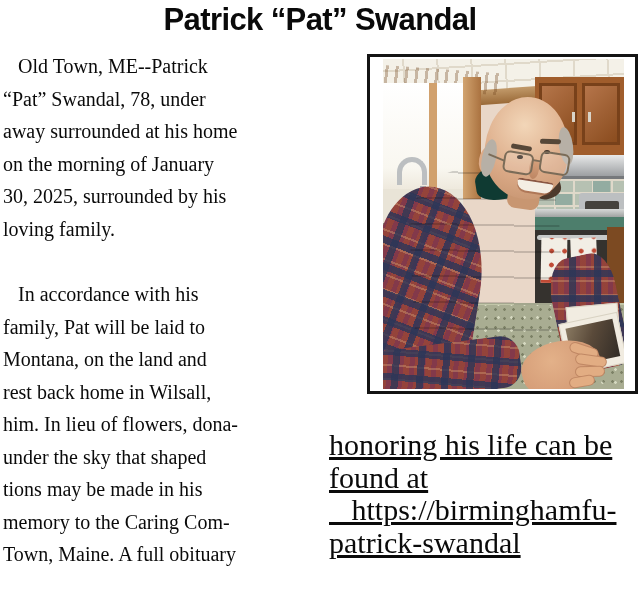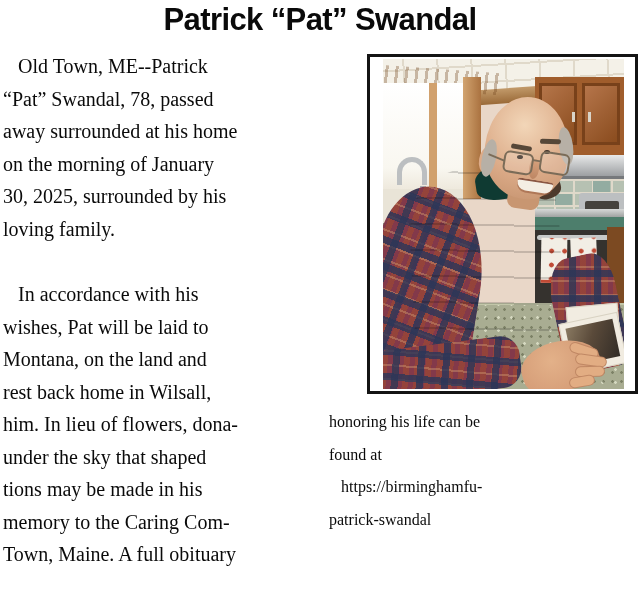--- a/index.html
+++ b/index.html
@@ -11,21 +11,21 @@
   }
   
   .title{
     position:absolute;left:0;top:0;width:640px;height:40px;
     margin:0;text-align:center;
     font-family:"Liberation Sans", sans-serif;
     font-weight:bold;font-size:31px;line-height:40px;letter-spacing:-0.6px;
   }
   
   .col-left{position:absolute;left:3px;top:50px;width:362px;font-size:20px;}
-  .col-right{position:absolute;left:329px;top:406px;width:311px;font-size:16px;}
+  .col-right{position:absolute;left:329px;top:429px;width:311px;font-size:30px;text-decoration:underline;}
   .para{margin:0;}
   .para.second{margin-top:33px;}
   .tline{height:32.5px;line-height:32.5px;white-space:pre;}
   
   .photo-frame{
     position:absolute;left:367px;top:54px;width:271px;height:340px;
     border:3px solid var(--frame,#141414);background:#ffffff;box-sizing:border-box;
   }
   .photo{
     position:absolute;left:13px;top:2px;width:241px;height:330px;
@@ -179,29 +179,29 @@
   .finger.f4{left:186px;top:317px;width:26px;transform:rotate(-10deg);}
 </style>
 </head>
 <body style="--frame: #141414; --wall: #e9d7c8; --ceiling: #f4f1e8; --grout: #e0d9ca; --beam: #c29a6a; --wood-trim: #aa7240; --window: #f9f7f0; --cabinet: #a05d2c; --cabinet-dark: #78411a; --hood: #e8e9e9; --steel: #bcbfc1; --tile: #b6c1b2; --tile-accent: #93aca1; --stove-dark: #35322e; --stove-green: #4d7e6c; --towel: #f2eee5; --towel-dot: #c04a35; --vest: #1e5b4e; --vest-light: #2f7163; --vest-dark: #11392f; --plaid-base: #83394a; --skin: #dcab88; --skin-light: #f2d6b8; --skin-shadow: #c2906c; --hair: #b7b0a6; --hand: #d49b76; --table: #a9ad92; --photo-paper: #f1ece1; --photo-image: #5a4a3a; --lens: #7b6c58; --teeth: #f4eee3;">
 
 <h1 class="title">Patrick “Pat” Swandal</h1>
 
 <div class="col-left">
   <div class="para first">
       <div class="tline">&nbsp;&nbsp;&nbsp;Old Town, ME--Patrick</div>
-      <div class="tline">“Pat” Swandal, 78, passed</div>
+      <div class="tline">“Pat” Swandal, 78, under</div>
       <div class="tline">away surrounded at his home</div>
       <div class="tline">on the morning of January</div>
       <div class="tline">30, 2025, surrounded by his</div>
       <div class="tline">loving family.</div>
     </div>
   <div class="para second">
       <div class="tline">&nbsp;&nbsp;&nbsp;In accordance with his</div>
-      <div class="tline">wishes, Pat will be laid to</div>
+      <div class="tline">family, Pat will be laid to</div>
       <div class="tline">Montana, on the land and</div>
       <div class="tline">rest back home in Wilsall,</div>
       <div class="tline">him. In lieu of flowers, dona-</div>
       <div class="tline">under the sky that shaped</div>
       <div class="tline">tions may be made in his</div>
       <div class="tline">memory to the Caring Com-</div>
       <div class="tline">Town, Maine. A full obituary</div>
     </div>
 </div>
 

